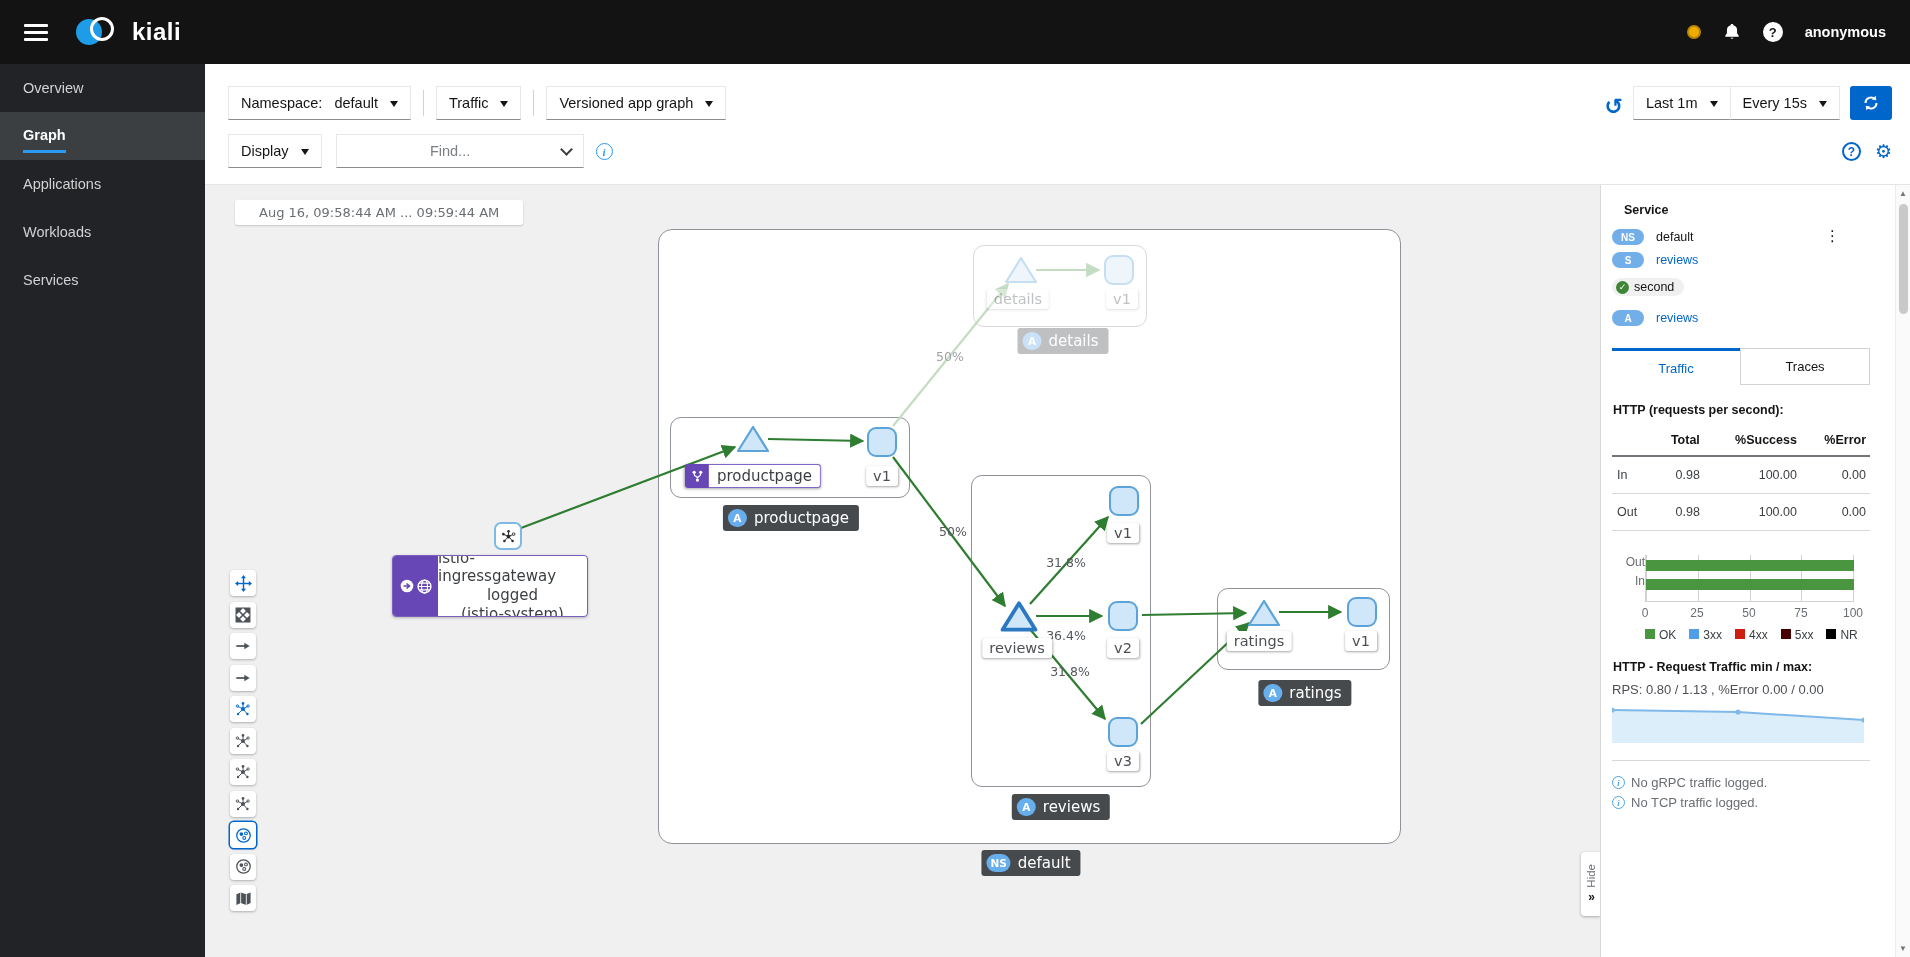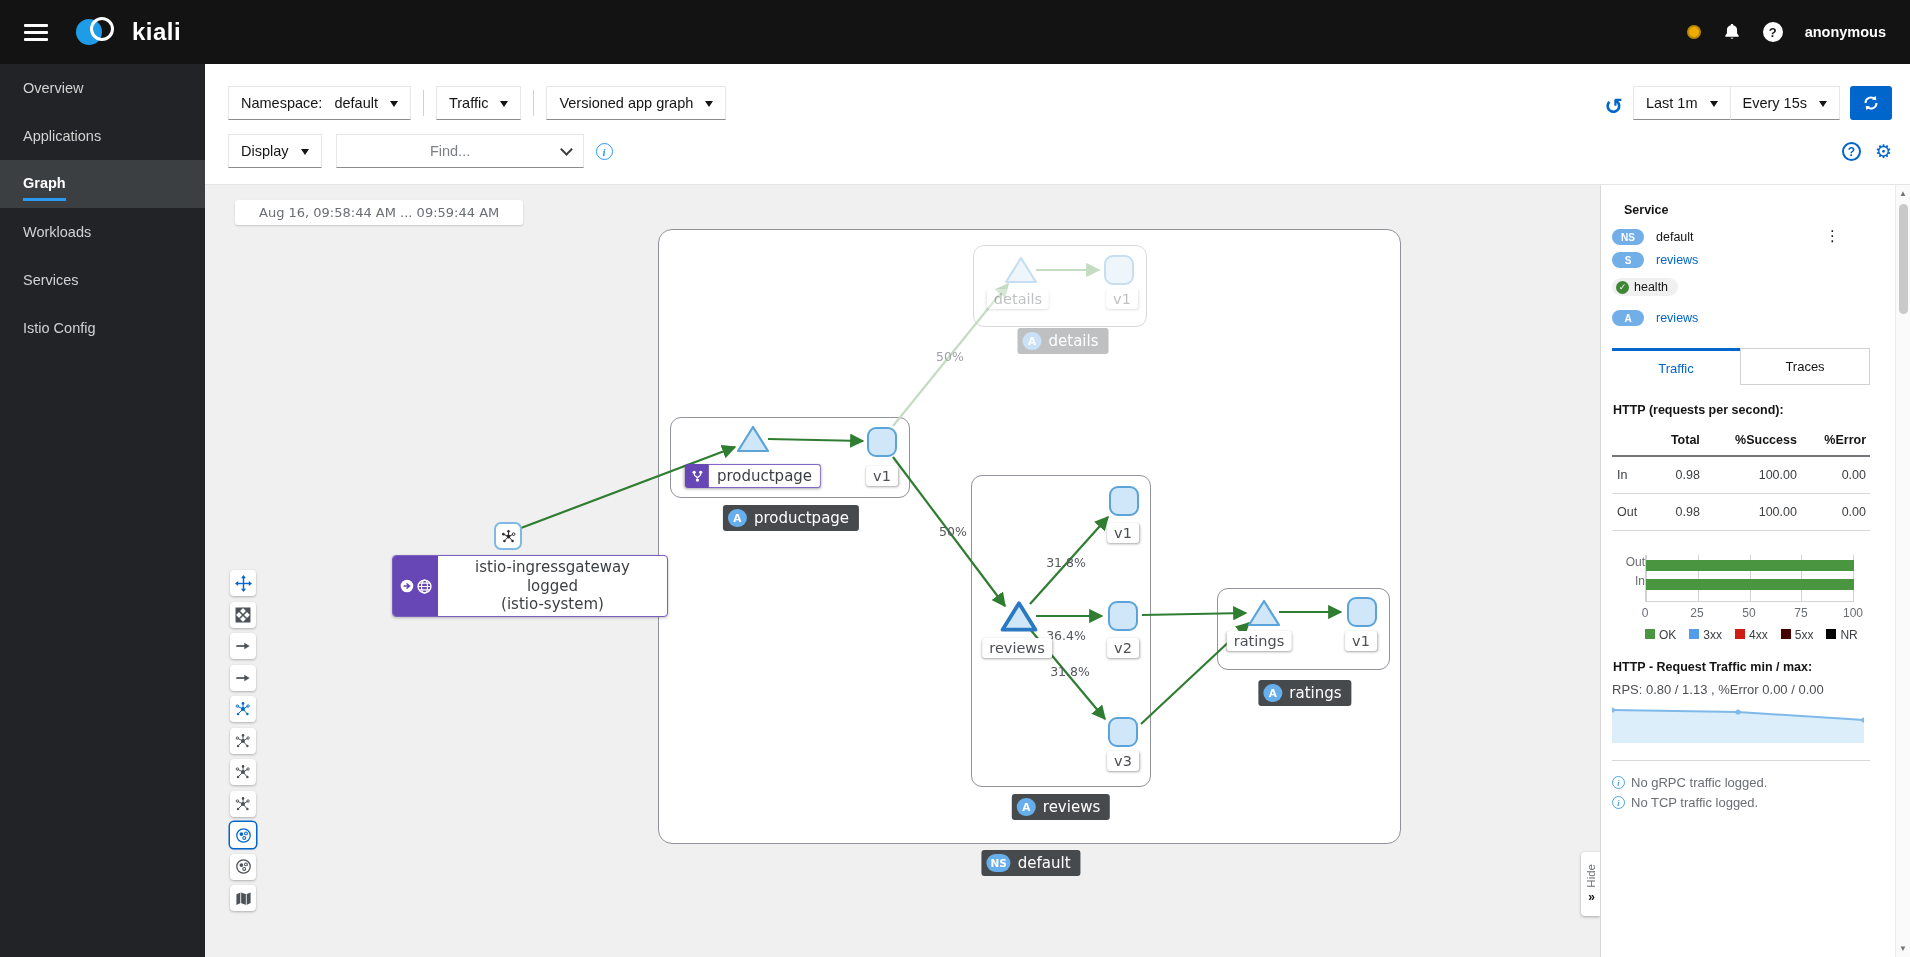--- a/index.html
+++ b/index.html
@@ -176,34 +176,31 @@
       <div class="username">anonymous</div>
     </div>
   </div>
 
   <div class="body-row">
 
     <div class="sidebar">
       <div class="side-item">
           <span class="lbl">Overview</span>
         </div>
+      <div class="side-item active">
+          <span class="lbl">Graph</span>
+        </div>
       <div class="side-item">
           <span class="lbl">Applications</span>
         </div>
-      <div class="side-item active">
-          <span class="lbl">Graph</span>
-        </div>
       <div class="side-item">
           <span class="lbl">Workloads</span>
         </div>
       <div class="side-item">
           <span class="lbl">Services</span>
-        </div>
-      <div class="side-item">
-          <span class="lbl">Istio Config</span>
         </div>
     </div>
 
     <div class="main-col">
 
       <div class="toolbar1">
         <div class="dd">
           <span>Namespace:</span>
           <span>default</span>
           <span class="caret"></span>
@@ -338,21 +335,21 @@
                 </span>
                 <span class="txt">productpage</span>
               </div>
               <div class="chip" style="left: 677px; top: 291px;">v1</div>
               <div class="chip" style="left: 812px; top: 463px;">reviews</div>
               <div class="chip" style="left: 918px; top: 348px;">v1</div>
               <div class="chip" style="left: 918px; top: 463px;">v2</div>
               <div class="chip" style="left: 918px; top: 576px;">v3</div>
               <div class="chip" style="left: 1054px; top: 456px;">ratings</div>
               <div class="chip" style="left: 1156px; top: 456px;">v1</div>
-              <div class="gw-label" style="left: 187px; top: 370px; width: 276px; height: 62px;">
+              <div class="gw-label" style="left: 187px; top: 370px; width: 196px; height: 62px;">
                 <span class="band">
       <svg width="14" height="14" viewBox="0 0 14 14">
         <circle cx="7" cy="7" r="6.3" fill="#fff"></circle>
                     <path d="M3.5 7h5M6.5 4.5L9.5 7 6.5 9.5" stroke="#6647b5" stroke-width="1.6" fill="none"></path>
       </svg>
       <svg width="15" height="15" viewBox="0 0 14 14">
         <circle cx="7" cy="7" r="6" fill="none" stroke="#fff" stroke-width="1.3"></circle>
         <ellipse cx="7" cy="7" rx="2.8" ry="6" fill="none" stroke="#fff" stroke-width="1.1"></ellipse>
         <line x1="1" y1="7" x2="13" y2="7" stroke="#fff" stroke-width="1.1"></line>
         <line x1="2" y1="3.8" x2="12" y2="3.8" stroke="#fff" stroke-width="1.1"></line>
@@ -529,21 +526,21 @@
           <div class="rp-row">
             <span class="pill">NS</span>
             <span>default</span>
           </div>
           <div class="rp-row">
             <span class="pill">S</span>
             <span class="rp-link">reviews</span>
           </div>
           <div class="health-pill">
             <span class="check-circ">✓</span>
-            <span>health</span>
+            <span>second</span>
           </div>
           <div class="rp-row">
             <span class="pill">A</span>
             <span class="rp-link">reviews</span>
           </div>
 
           <div class="rp-tabs">
             <div class="rp-tab active">Traffic</div>
             <div class="rp-tab inactive">Traces</div>
           </div>

